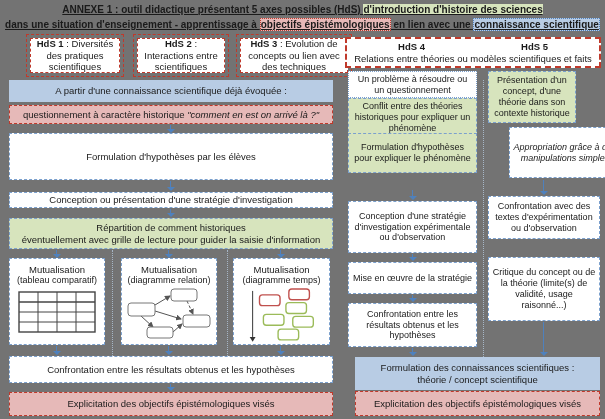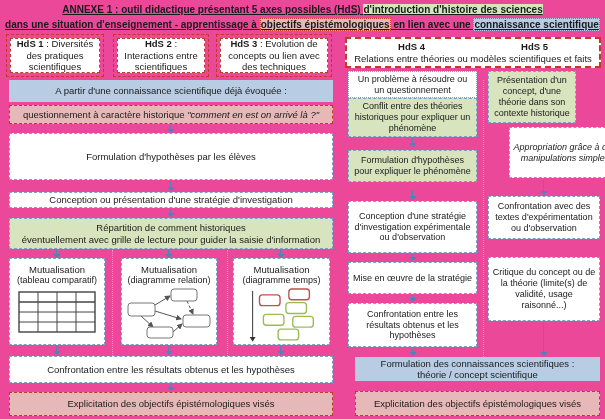--- a/index.html
+++ b/index.html
@@ -1,34 +1,34 @@
 <!DOCTYPE html>
 <html><head>
 <meta charset="utf-8">
 <style>
   html,body{margin:0;padding:0;background:#fff;}
   #stage{
-    position:relative;width:605px;height:419px;background:#ec4899;overflow:hidden;
+    position:relative;width:605px;height:419px;background:#737373;overflow:hidden;
     font-family:"Liberation Sans", sans-serif;color:#1a1a1a;
   }
   
   .title{position:absolute;top:3px;left:0;width:605px;text-align:center;
     font-size:10px;font-weight:bold;line-height:1.45;}
   .title span{text-decoration:underline;}
   .hl-green{background:#d7e4bd;}
   .hl-pink{background:#e6b9b8;border:1px dotted #c0392b;}
   .hl-blue{background:#b8cce4;border:1px dotted #4f81bd;}
   
   .bx{position:absolute;box-sizing:border-box;display:flex;flex-direction:column;
     align-items:center;justify-content:center;text-align:center;background:#fff;
     font-size:9px;line-height:1.2;padding:1px 3px;}
   .dash-blue{border:1.5px dashed #7ba0cd;}
   .dot-blue{border:1.5px dotted #7ba0cd;}
   .dash-red{border:1.5px dashed #c0392b;}
-  .dbl-red{border:1.5px dashed #c0392b;outline:1.5px dashed #c0392b;outline-offset:3px;}
+  .dbl-red{border:1.5px dashed #c0392b;outline:1.5px dashed #c0392b;outline-offset:3px;margin-left:20px;}
   .fill-blue{background:#b8cce4;border:none;}
   .fill-pink{background:#e6b9b8;}
   .fill-green{background:#d7e4bd;}
   .it{font-style:italic;}
   .fs95{font-size:9.5px;}
   
   .arrow{position:absolute;width:9px;}
   .arrow::before{content:"";position:absolute;left:50%;top:0;bottom:3px;width:1.5px;
     margin-left:-0.75px;background:#4f81bd;}
   .arrow::after{content:"";position:absolute;left:50%;bottom:0;margin-left:-4px;
@@ -163,21 +163,21 @@
     <span>Explicitation des objectifs épistémologiques visés</span>
   </div>
 
   <div class="bx dot-blue" style="left:348px;top:71px;width:129px;height:27px;">
     <span>Un problème à résoudre ou un questionnement</span>
   </div>
   <div class="bx fill-green dash-blue" style="left:348px;top:98px;width:129px;height:39px;">
     <span>Conflit entre des théories historiques pour expliquer un phénomène</span>
   </div>
   <div class="arrow" style="left:408px;top:138px;height:9px;"></div>
-  <div class="bx fill-green dash-blue" style="left:348px;top:150px;width:129px;height:32px;">
+  <div class="bx fill-green dash-blue" style="left:348px;top:133px;width:129px;height:40px;">
     <span>Formulation d'hypothèses pour expliquer le phénomène</span>
   </div>
   <div class="arrow" style="left:408px;top:190px;height:10px;"></div>
   <div class="bx dash-blue" style="left:348px;top:201px;width:129px;height:52px;">
     <span>Conception d'une stratégie d'investigation expérimentale ou d'observation</span>
   </div>
   <div class="arrow" style="left:408px;top:254px;height:7px;"></div>
   <div class="bx dash-blue" style="left:348px;top:262px;width:129px;height:32px;">
     <span>Mise en œuvre de la stratégie</span>
   </div>
@@ -195,21 +195,21 @@
   </div>
   <div class="arrow" style="left:539px;top:180px;height:15px;"></div>
   <div class="bx dash-blue" style="left:488px;top:196px;width:112px;height:43px;">
     <span>Confrontation avec des textes d'expérimentation ou d'observation</span>
   </div>
   <div class="bx dash-blue" style="left:488px;top:257px;width:112px;height:64px;">
     <span>Critique du concept ou de la théorie (limite(s) de validité, usage raisonné...)</span>
   </div>
   <div class="arrow" style="left:539px;top:322px;height:34px;"></div>
 
-  <div class="bx fill-blue fs95" style="left:355px;top:357px;width:245px;height:24px;">
+  <div class="bx fill-blue fs95" style="left:355px;top:357px;width:245px;height:33px;">
     <div>Formulation des connaissances scientifiques :</div>
     <div>théorie / concept scientifique</div>
   </div>
   <div class="bx fill-pink dash-red fs95" style="left:355px;top:391px;width:245px;height:25px;">
     <span>Explicitation des objectifs épistémologiques visés</span>
   </div>
 
 </div>
 
 </body></html>

